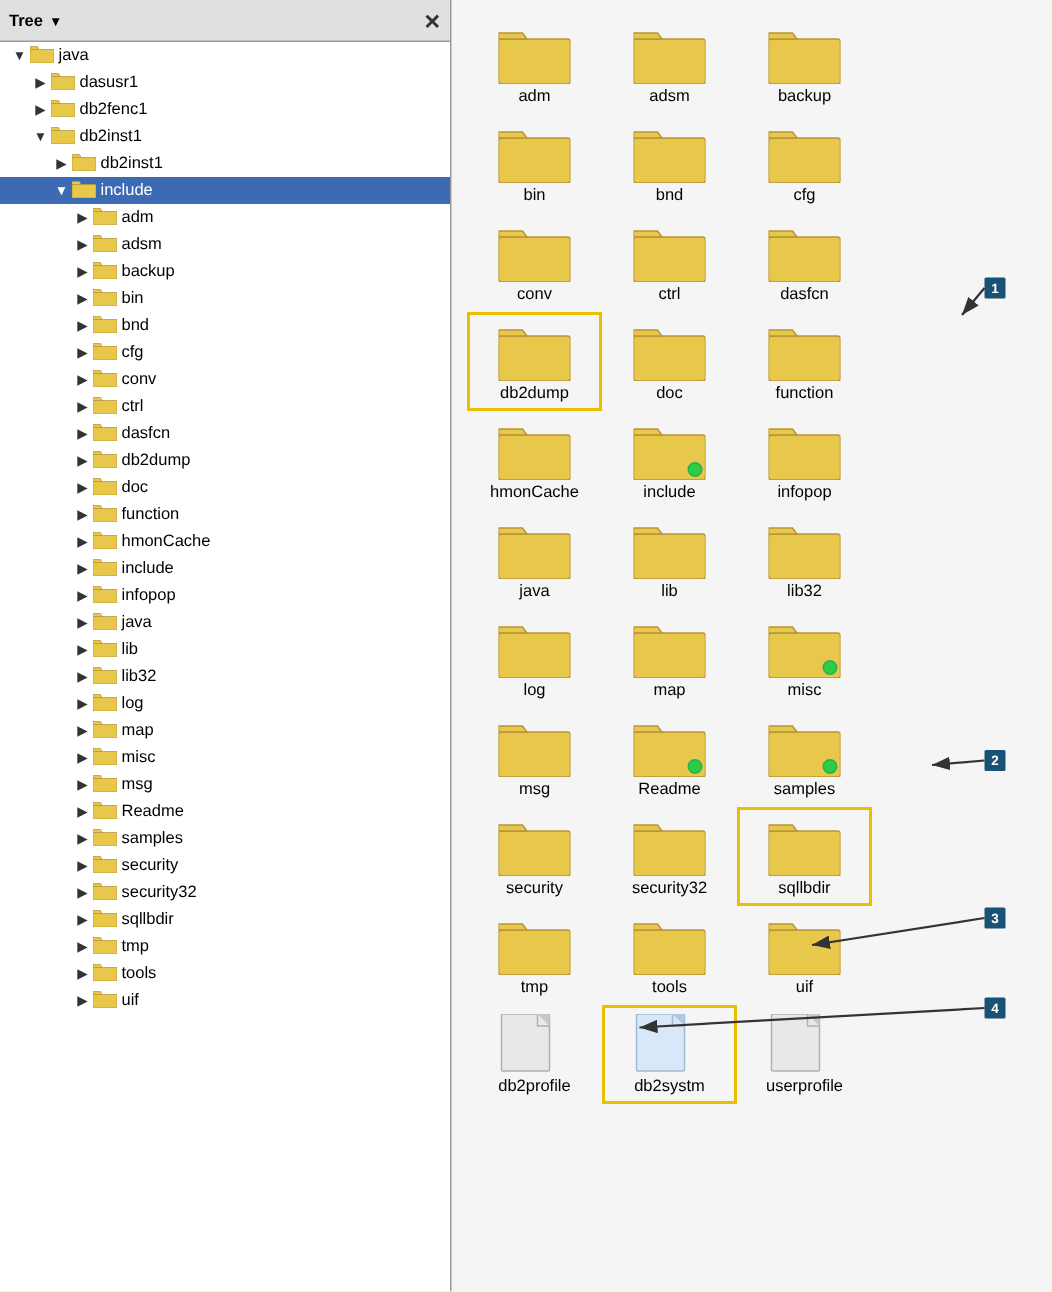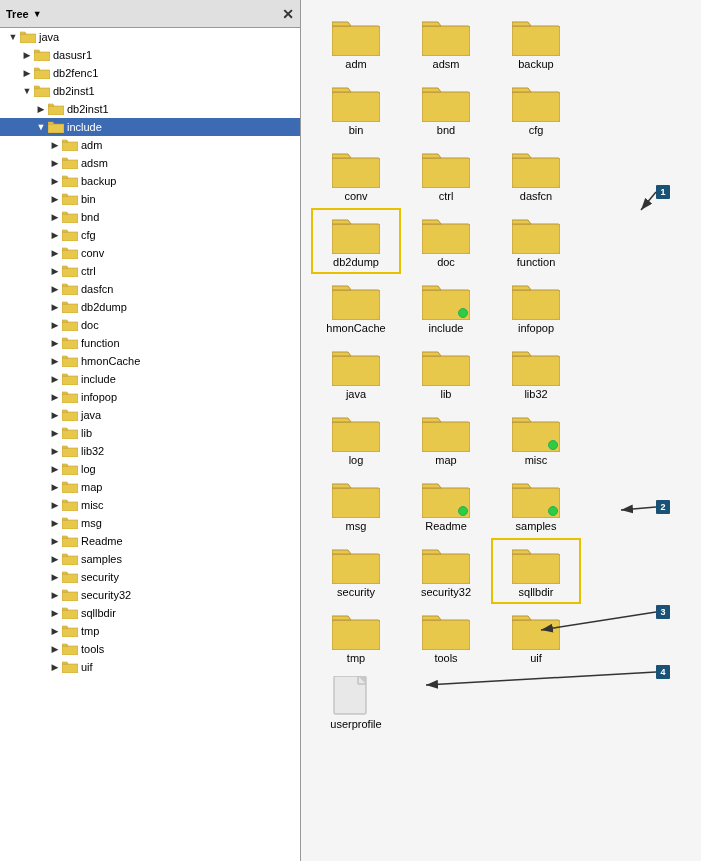--- a/index.html
+++ b/index.html
@@ -776,28 +776,48 @@
         <div class="file-item">
           <div class="big-folder" style="position:relative">
             <svg width="48" height="40" viewBox="0 0 48 40">
                 <rect x="0" y="10" width="48" height="30" rx="2" fill="#e8c84a" stroke="#b8943a" stroke-width="1"></rect>
                 <path d="M0,10 L0,6 L16,6 L19,10 Z" fill="#e8c84a" stroke="#b8943a" stroke-width="1"></path>
               </svg>
           </div>
           <span class="file-label">uif</span>
         </div>
 
-
-
         <div class="file-item">
           <div style="position:relative;width:48px;height:40px">
             <svg width="42" height="40" viewBox="0 0 42 40">
               <rect x="2" y="0" width="32" height="38" rx="1" fill="#e8e8e8" stroke="#b0b0b0" stroke-width="1"></rect>
               <polyline points="26,0 26,8 34,8" fill="none" stroke="#b0b0b0" stroke-width="1"></polyline>
               <polygon points="26,0 34,8 34,0" fill="#c8c8c8"></polygon>
             </svg>
           </div>
+          <span class="file-label">db2profile</span>
+        </div>
+
+        <div class="file-item highlighted">
+          <div style="position:relative;width:48px;height:40px">
+            <svg width="42" height="40" viewBox="0 0 42 40">
+              <rect x="2" y="0" width="32" height="38" rx="1" fill="#d8e8f8" stroke="#a0b8d0" stroke-width="1"></rect>
+              <polyline points="26,0 26,8 34,8" fill="none" stroke="#a0b8d0" stroke-width="1"></polyline>
+              <polygon points="26,0 34,8 34,0" fill="#b0c8e0"></polygon>
+            </svg>
+          </div>
+          <span class="file-label">db2systm</span>
+        </div>
+
+        <div class="file-item">
+          <div style="position:relative;width:48px;height:40px">
+            <svg width="42" height="40" viewBox="0 0 42 40">
+              <rect x="2" y="0" width="32" height="38" rx="1" fill="#e8e8e8" stroke="#b0b0b0" stroke-width="1"></rect>
+              <polyline points="26,0 26,8 34,8" fill="none" stroke="#b0b0b0" stroke-width="1"></polyline>
+              <polygon points="26,0 34,8 34,0" fill="#c8c8c8"></polygon>
+            </svg>
+          </div>
           <span class="file-label">userprofile</span>
         </div>
       </div>
     </div>
   </div>
 </div>
 
 </body></html>

